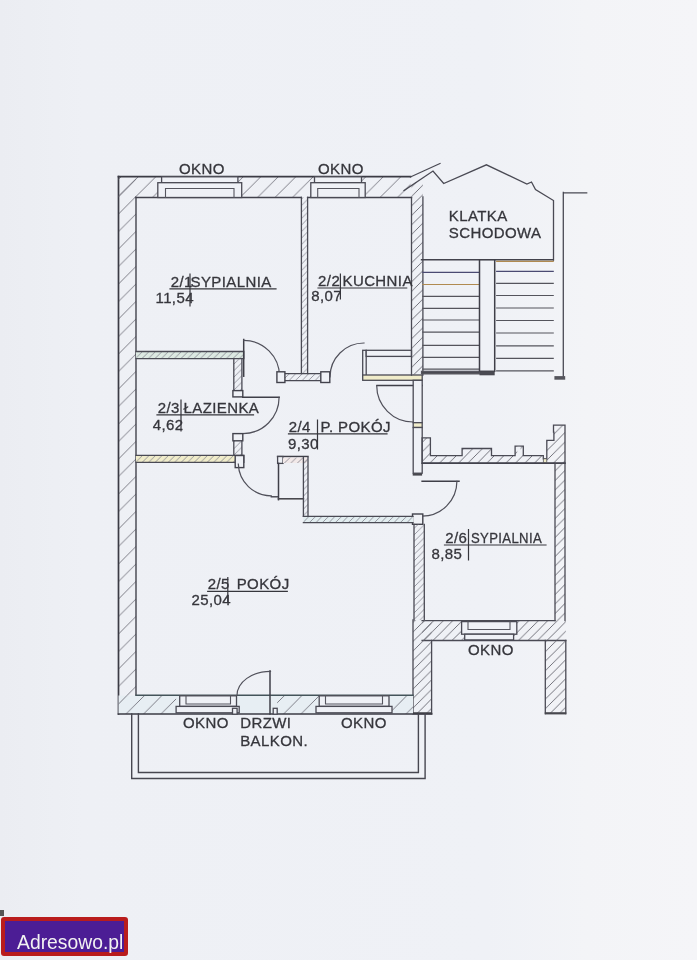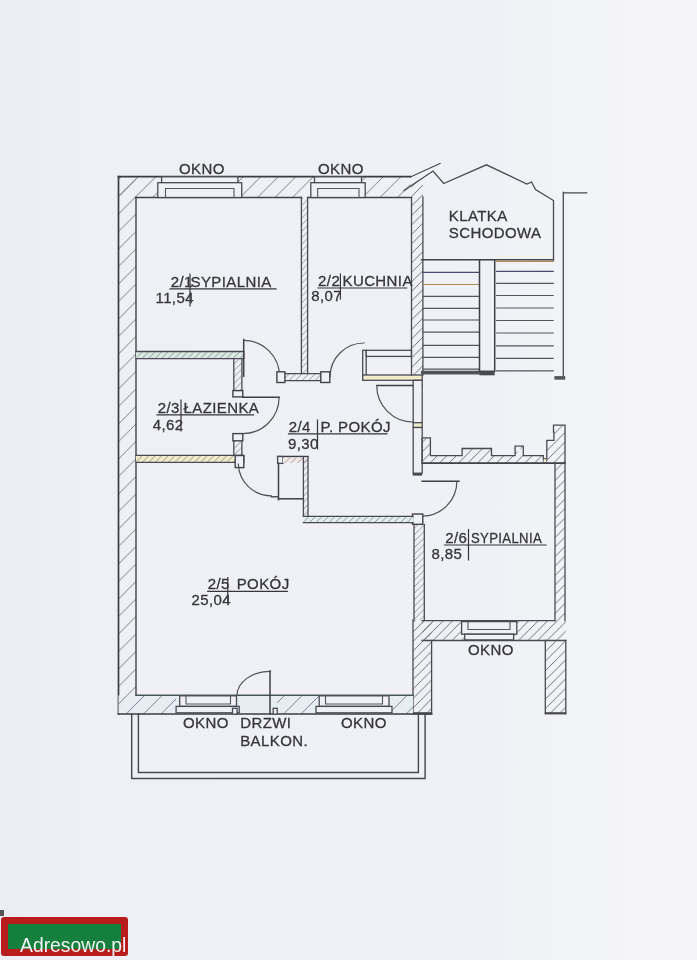--- a/index.html
+++ b/index.html
@@ -333,15 +333,15 @@
 
 <text class="lbl" x="341" y="728">OKNO</text>
 
 <text class="lbl" x="468" y="654.5">OKNO</text>
 
 </g>
 </svg>
 
 <div style="position:absolute;left:0px;top:910px;width:4px;height:6px;background:#555;"></div>
 
-<div style="position:absolute;left:1px;top:917px;width:127px;height:39px;background:#15803d;border:7px solid #b91c1c;border-radius:3px;box-sizing:border-box;text-align:center;">
+<div style="position:absolute;left:1px;top:917px;width:127px;height:39px;background:#4c1d95;border:4px solid #b91c1c;border-radius:3px;box-sizing:border-box;text-align:center;">
 <div style="font-family:'Liberation Sans',sans-serif;font-size:21px;color:#f2f2f2;position:absolute;left:12px;top:9px;transform:scaleX(0.92);transform-origin:0 0;white-space:nowrap;">Adresowo.pl</div>
 </div>
 
 </body></html>

